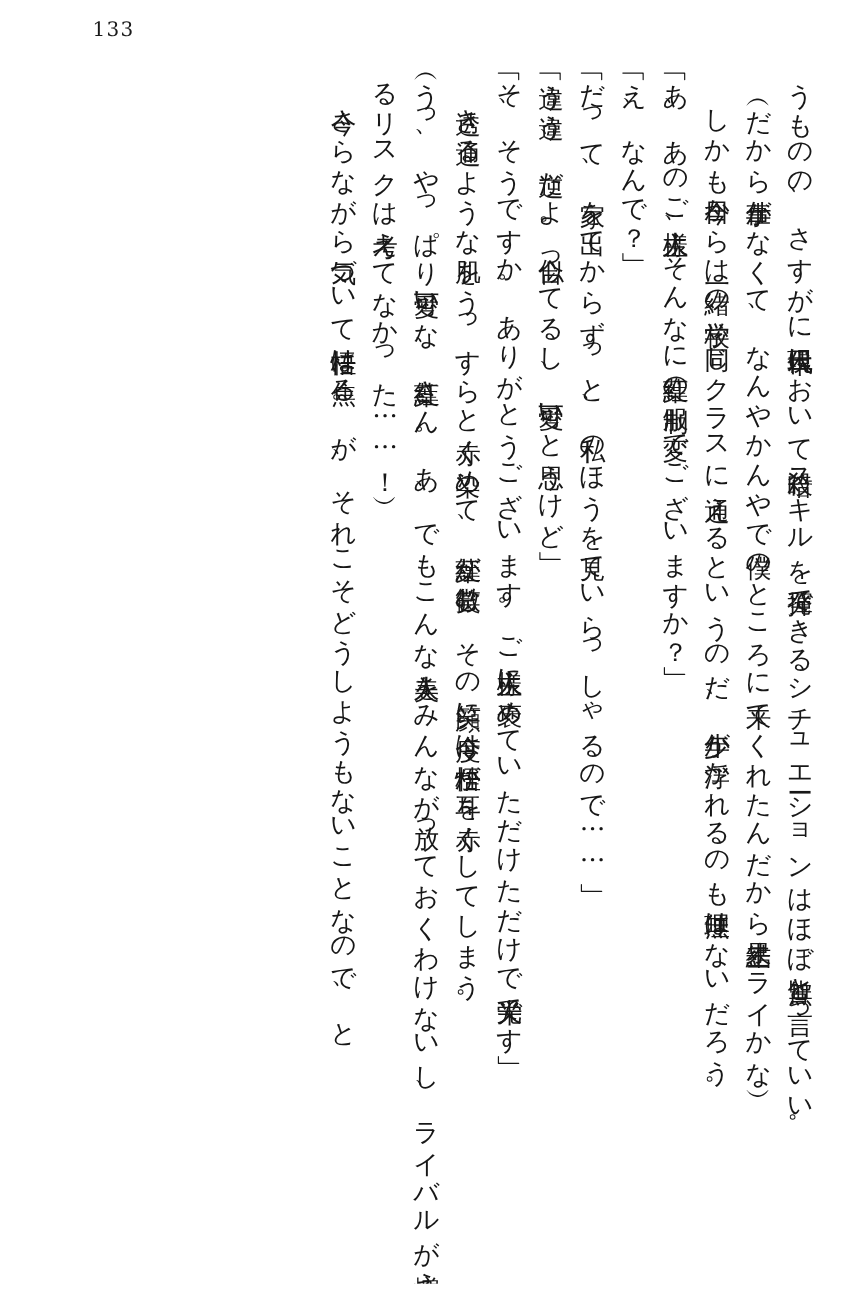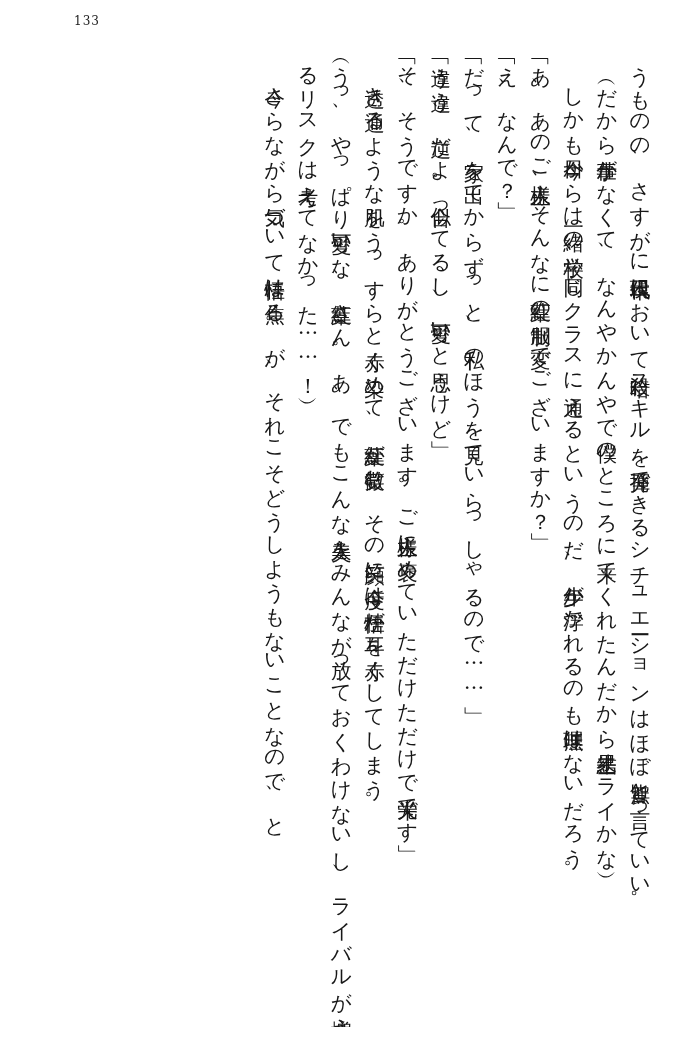--- a/index.html
+++ b/index.html
@@ -21,21 +21,21 @@
     width: 683px;
     height: 1050px;
     background: #ffffff;
   }
 
   
   .page-number {
     position: absolute;
     top: 14px;
     left: 74px;
-    font-size: 12px;
+    font-size: 16px;
     letter-spacing: 1px;
     color: #1a1a1a;
     font-family: "DejaVu Serif", "Liberation Serif", serif;
   }
 
   
   .vtext {
     position: absolute;
     top: 52px;
     left: 26px;

